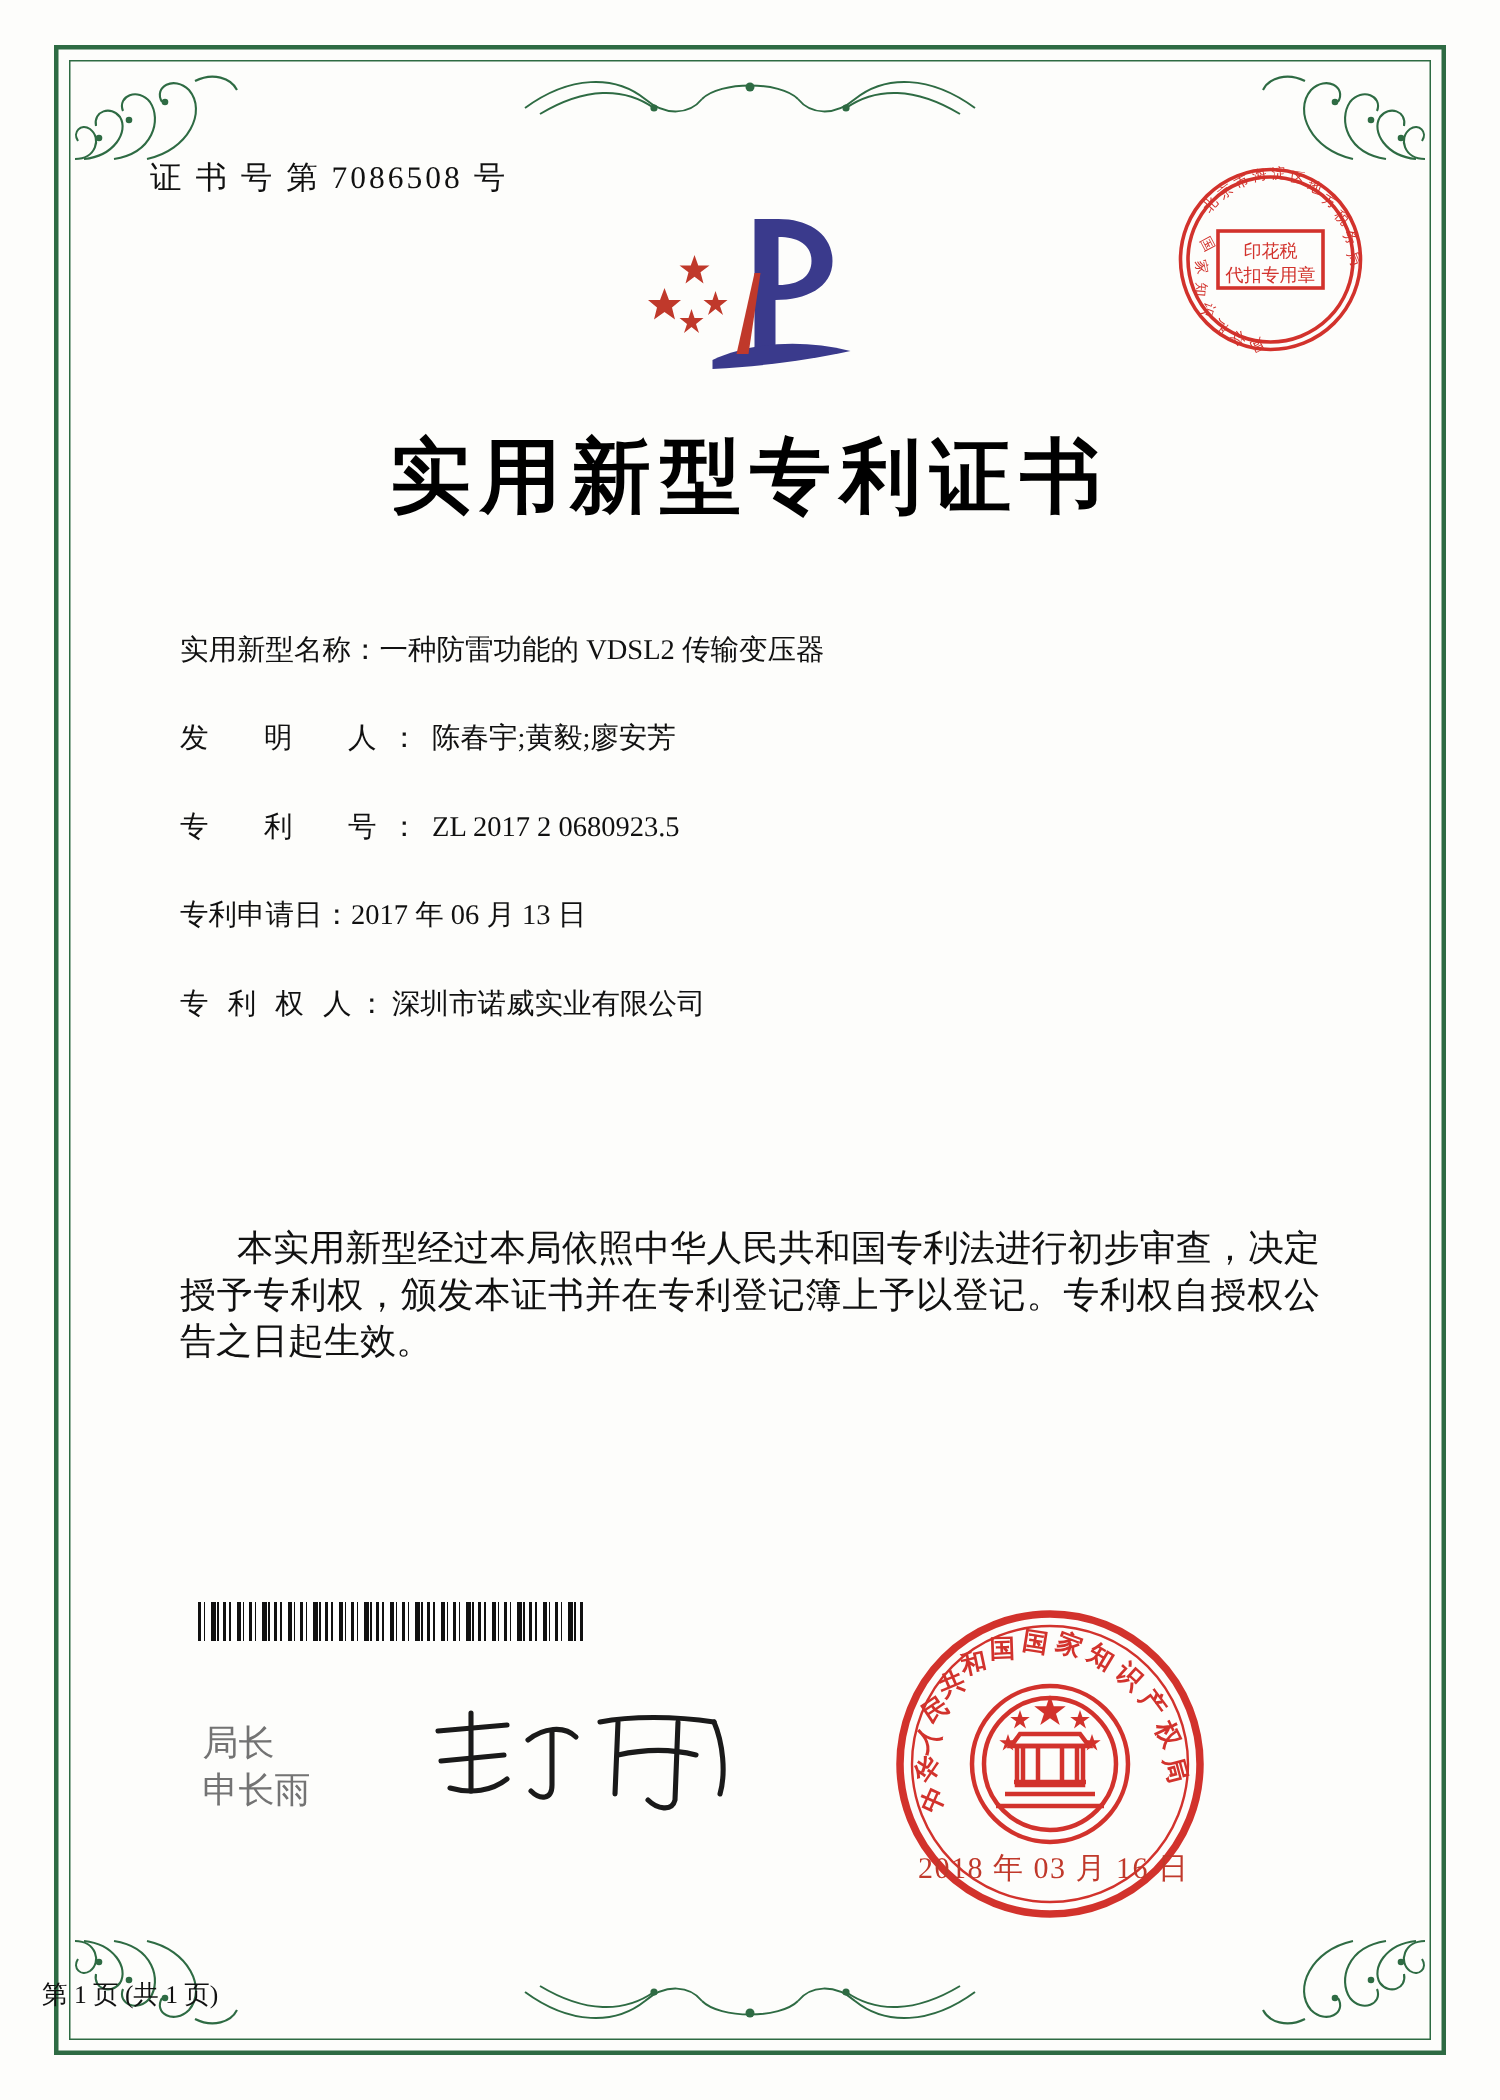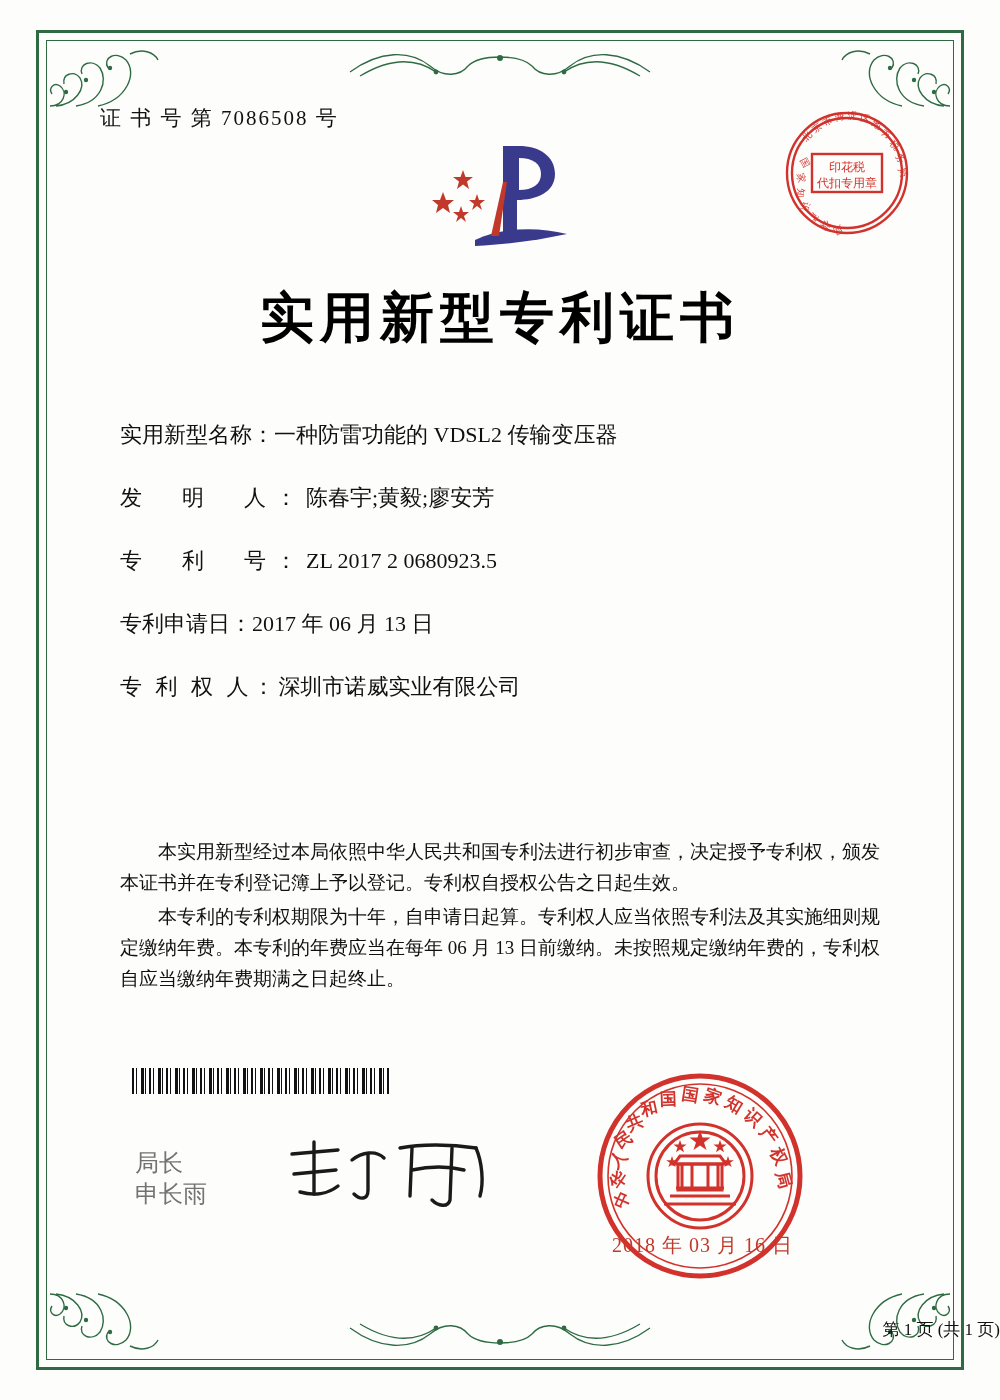--- a/index.html
+++ b/index.html
@@ -111,21 +111,21 @@
     letter-spacing: 6px;
     color: #000;
     font-family: Liberation Serif, serif;
   }
 
   .fields {
     position: absolute;
     left: 120px;
     top: 420px;
     width: 780px;
-    font-size: 22px;
+    font-size: 19px;
     color: #111;
   }
   .field-row {
     margin-bottom: 33px;
     white-space: nowrap;
   }
   .field-label {
     display: inline-block;
     letter-spacing: 0px;
   }
@@ -135,23 +135,23 @@
   .lbl-spread {
     letter-spacing: 9px;
   }
   .lbl-spread2 {
     letter-spacing: 4px;
   }
 
   .paragraphs {
     position: absolute;
     left: 120px;
-    top: 836px;
+    top: 818px;
     width: 760px;
-    font-size: 19px;
+    font-size: 24px;
     line-height: 31px;
     color: #111;
     text-align: justify;
   }
   .paragraphs p {
     margin: 0 0 3px 0;
     text-indent: 38px;
   }
 
   
@@ -215,21 +215,21 @@
     color: #c0392b;
     letter-spacing: 1px;
     font-family: "Liberation Serif", "DejaVu Serif", serif;
   }
 
   .footer {
     position: absolute;
     left: 0;
     right: 0;
     top: 1318px;
-    text-align: right;
+    text-align: left;
     font-size: 17px;
     color: #111;
     margin-left: 28px;
   }
 </style>
 </head>
 <body>
 
 <div class="page">
 
@@ -347,21 +347,20 @@
     <div class="field-row">
       <span class="field-label">专利申请日：</span><span class="field-value">2017 年 06 月 13 日</span>
     </div>
     <div class="field-row">
       <span class="field-label lbl-spread2">专 利 权 人：</span><span class="field-value">深圳市诺威实业有限公司</span>
     </div>
   </div>
 
   <div class="paragraphs">
     <p>本实用新型经过本局依照中华人民共和国专利法进行初步审查，决定授予专利权，颁发本证书并在专利登记簿上予以登记。专利权自授权公告之日起生效。</p>
-    <p>本专利的专利权期限为十年，自申请日起算。专利权人应当依照专利法及其实施细则规定缴纳年费。本专利的年费应当在每年 06 月 13 日前缴纳。未按照规定缴纳年费的，专利权自应当缴纳年费期满之日起终止。</p>
   </div>
 
   <div class="barcode"></div>
 
   <div class="sig-block">
     <div>局长</div>
     <div>申长雨</div>
   </div>
   <div class="sig-script">
     <svg viewBox="0 0 230 80" fill="none" stroke="#1a1a1a" stroke-width="3.4" stroke-linecap="round">

